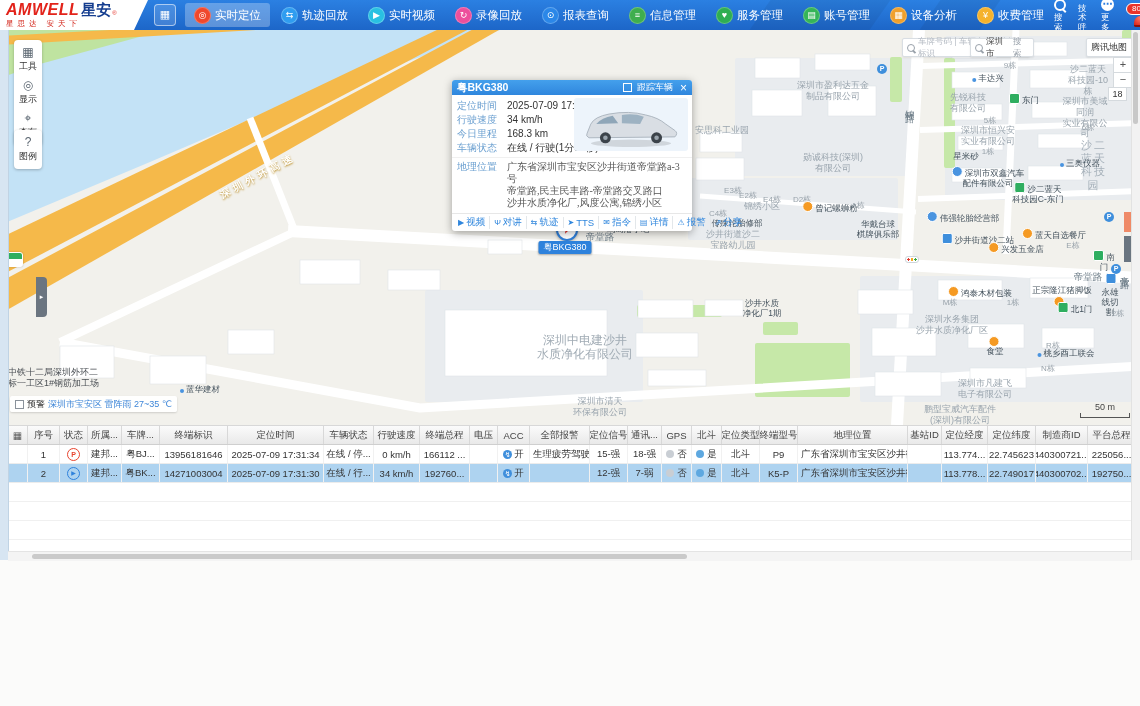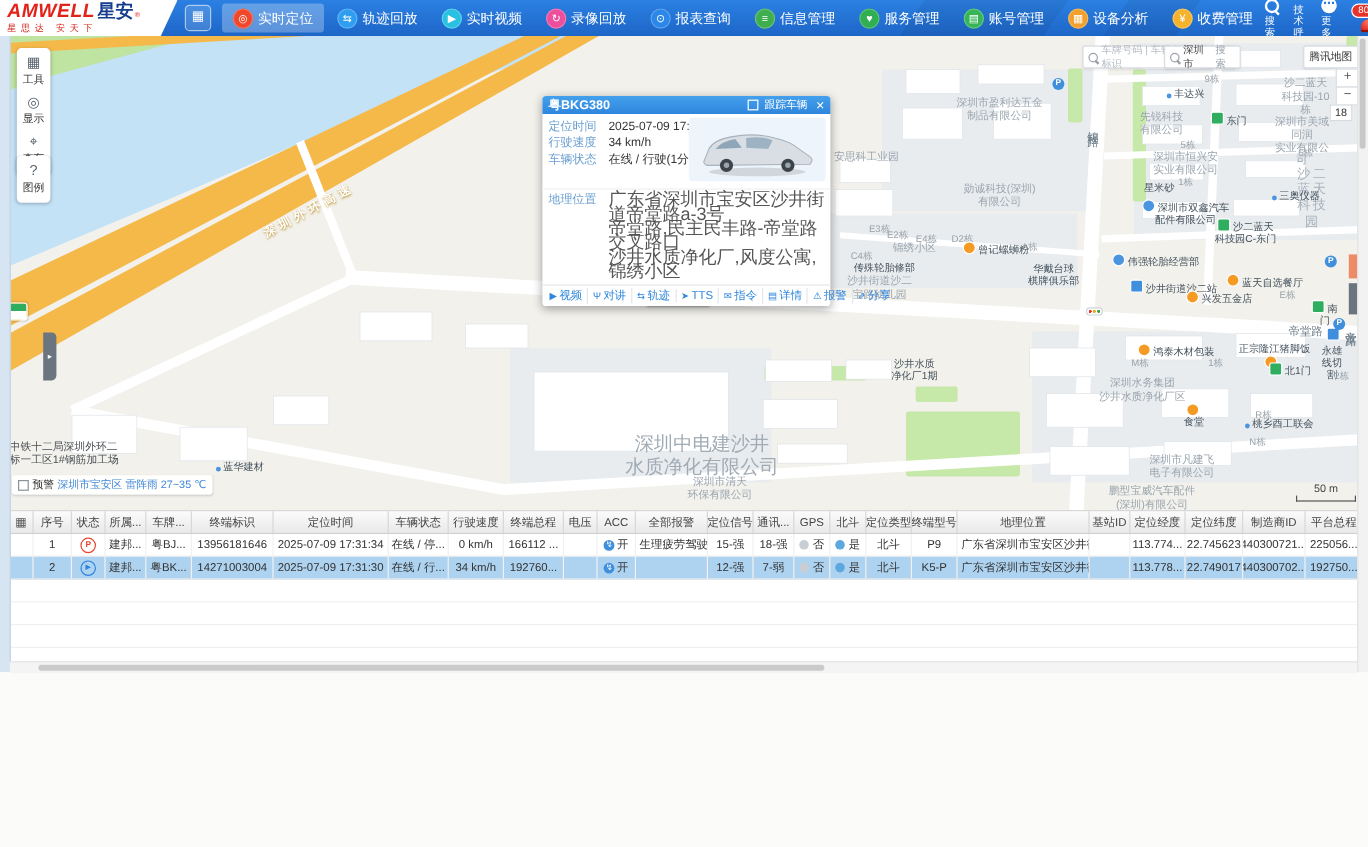--- a/index.html
+++ b/index.html
@@ -34,21 +34,21 @@
   .more-circ{width:13px;height:13px;border-radius:50%;background:#fff;color:#2a7de0;font-size:10px;line-height:11px;text-align:center;font-weight:bold;}
   .alarm-wrap{position:relative;display:flex;flex-direction:column;align-items:center;cursor:pointer;width:30px;}
   .alarm-badge{background:#e8332a;border:1px solid #fff;color:#fff;font-size:8px;border-radius:8px;padding:0 5px;line-height:10px;margin-bottom:1px;}
   .alarm-lamp{width:13px;height:9px;background:radial-gradient(circle at 50% 20%,#ff7a6a,#d81e12);border-radius:7px 7px 2px 2px;border-bottom:2px solid #8d120a;}
 
   
   .map{position:absolute;left:0;top:30px;width:1132px;height:395px;background:#f2f1ec;overflow:hidden;z-index:1;}
   .map svg.base{position:absolute;left:0;top:0;z-index:0;}
   .ml{position:absolute;white-space:pre-line;text-align:center;transform:translateX(-50%);line-height:1.2;z-index:2;pointer-events:none;}
   .ml.gray{color:#9aa5ae;font-size:9px;}
-  .ml.gray2{color:#a0abb4;font-size:16px;margin-top:28px;}
+  .ml.gray2{color:#a0abb4;font-size:12px;}
   .ml.poi{color:#44525d;font-size:8.5px;}
   .ml.rd{color:#6d7d88;font-size:9.5px;}
   .ml.area{color:#a6b1ba;font-size:11px;letter-spacing:2px;}
   .ml.bld{color:#99a3ab;font-size:8px;}
   .ml.dk{color:#4a4f54;font-size:9px;}
   .ml.hw{color:#fff;font-size:10px;font-weight:bold;letter-spacing:4px;text-shadow:0 1px 2px #b98a1e;}
   .ml.vert{writing-mode:vertical-rl;letter-spacing:2px;}
   .ml.left{transform:none;text-align:left;}
   .micon{display:inline-block;vertical-align:-1px;margin-right:2px;}
   .micon-orange{width:9px;height:9px;border-radius:50%;background:#f59a23;box-shadow:inset 0 0 0 1.5px #fff0;border:1px solid #fff;}
@@ -110,21 +110,21 @@
   .ptrack{margin-left:auto;display:flex;align-items:center;gap:5px;font-size:9px;cursor:pointer;}
   .pcb{width:7px;height:7px;border:1px solid #fff;display:inline-block;}
   .pclose{margin-left:7px;font-size:12px;line-height:10px;cursor:pointer;}
   .pbody{position:relative;padding:4px 5px 2px 5px;min-height:56px;}
   .pfield{display:flex;line-height:14px;}
   .pfield .fl{width:50px;color:#6a9fd0;flex:0 0 auto;}
   .pfield .fv{color:#333;white-space:nowrap;}
   .pimg{position:absolute;right:4px;top:3px;width:114px;height:53px;background:#edf4fb;border-radius:3px;display:flex;align-items:center;justify-content:center;}
   .paddr{display:flex;padding:3px 5px 4px 5px;border-top:1px solid #f0f0f0;}
   .paddr .fl{width:50px;color:#6a9fd0;flex:0 0 auto;line-height:12px;}
-  .paddr .lines{color:#555;font-size:15px;line-height:12px;}
+  .paddr .lines{color:#555;font-size:10px;line-height:12px;font-family:Liberation Serif, serif;}
   .ptoolbar{display:flex;align-items:center;border-top:1px solid #e7e7e7;height:17px;padding:0 2px;}
   .ptool{display:flex;align-items:center;gap:2px;color:#2f86dd;font-size:9.5px;padding:0 4px;cursor:pointer;white-space:nowrap;}
   .ptool+.ptool{border-left:1px solid #e3e7ea;}
   .ptool .pg{font-size:8px;}
 
   
   .leftstrip{position:absolute;left:0;top:30px;width:8px;height:530px;background:#d7e5f2;border-right:1px solid #c0d3e4;z-index:9;cursor:pointer;}
   .vscroll{position:absolute;right:0;top:30px;width:8px;height:530px;background:#f2f2f2;border-left:1px solid #e2e2e2;z-index:9;}
   .vscroll .thumb{position:absolute;left:1px;top:2px;width:5px;height:92px;background:#c8c8c8;border-radius:3px;}
   .hscroll{position:absolute;left:8px;top:551px;width:1124px;height:9px;background:#f4f4f4;border-top:1px solid #e4e4e4;z-index:9;}
@@ -468,20 +468,24 @@
         <div id="pfields">
             <div class="pfield">
               <span class="fl">定位时间</span>
               <span class="fv">2025-07-09 17:31:30</span>
             </div>
             <div class="pfield">
               <span class="fl">行驶速度</span>
               <span class="fv">34 km/h</span>
             </div>
             <div class="pfield">
+              <span class="fl">今日里程</span>
+              <span class="fv">168.3 km</span>
+            </div>
+            <div class="pfield">
               <span class="fl">车辆状态</span>
               <span class="fv">在线 / 行驶(1分30秒)</span>
             </div>
           </div>
         <div class="pimg">
           <svg width="106" height="50" viewBox="0 0 116 54">
             <ellipse cx="58" cy="47" rx="44" ry="4" fill="#000" opacity="0.12"></ellipse>
             <path d="M10 36 L14 26 Q18 18 34 15 Q56 11 74 16 Q88 19 96 26 L106 33 Q110 36 106 40 L12 41 Q8 39 10 36 Z" fill="#d9dee4" stroke="#a8b2bc" stroke-width="1"></path>
             <path d="M20 26 Q26 19 38 17 L44 25 Z" fill="#8fa6b8"></path>
             <path d="M48 16 Q62 14 72 18 L68 26 L48 25 Z" fill="#9db2c2"></path>

